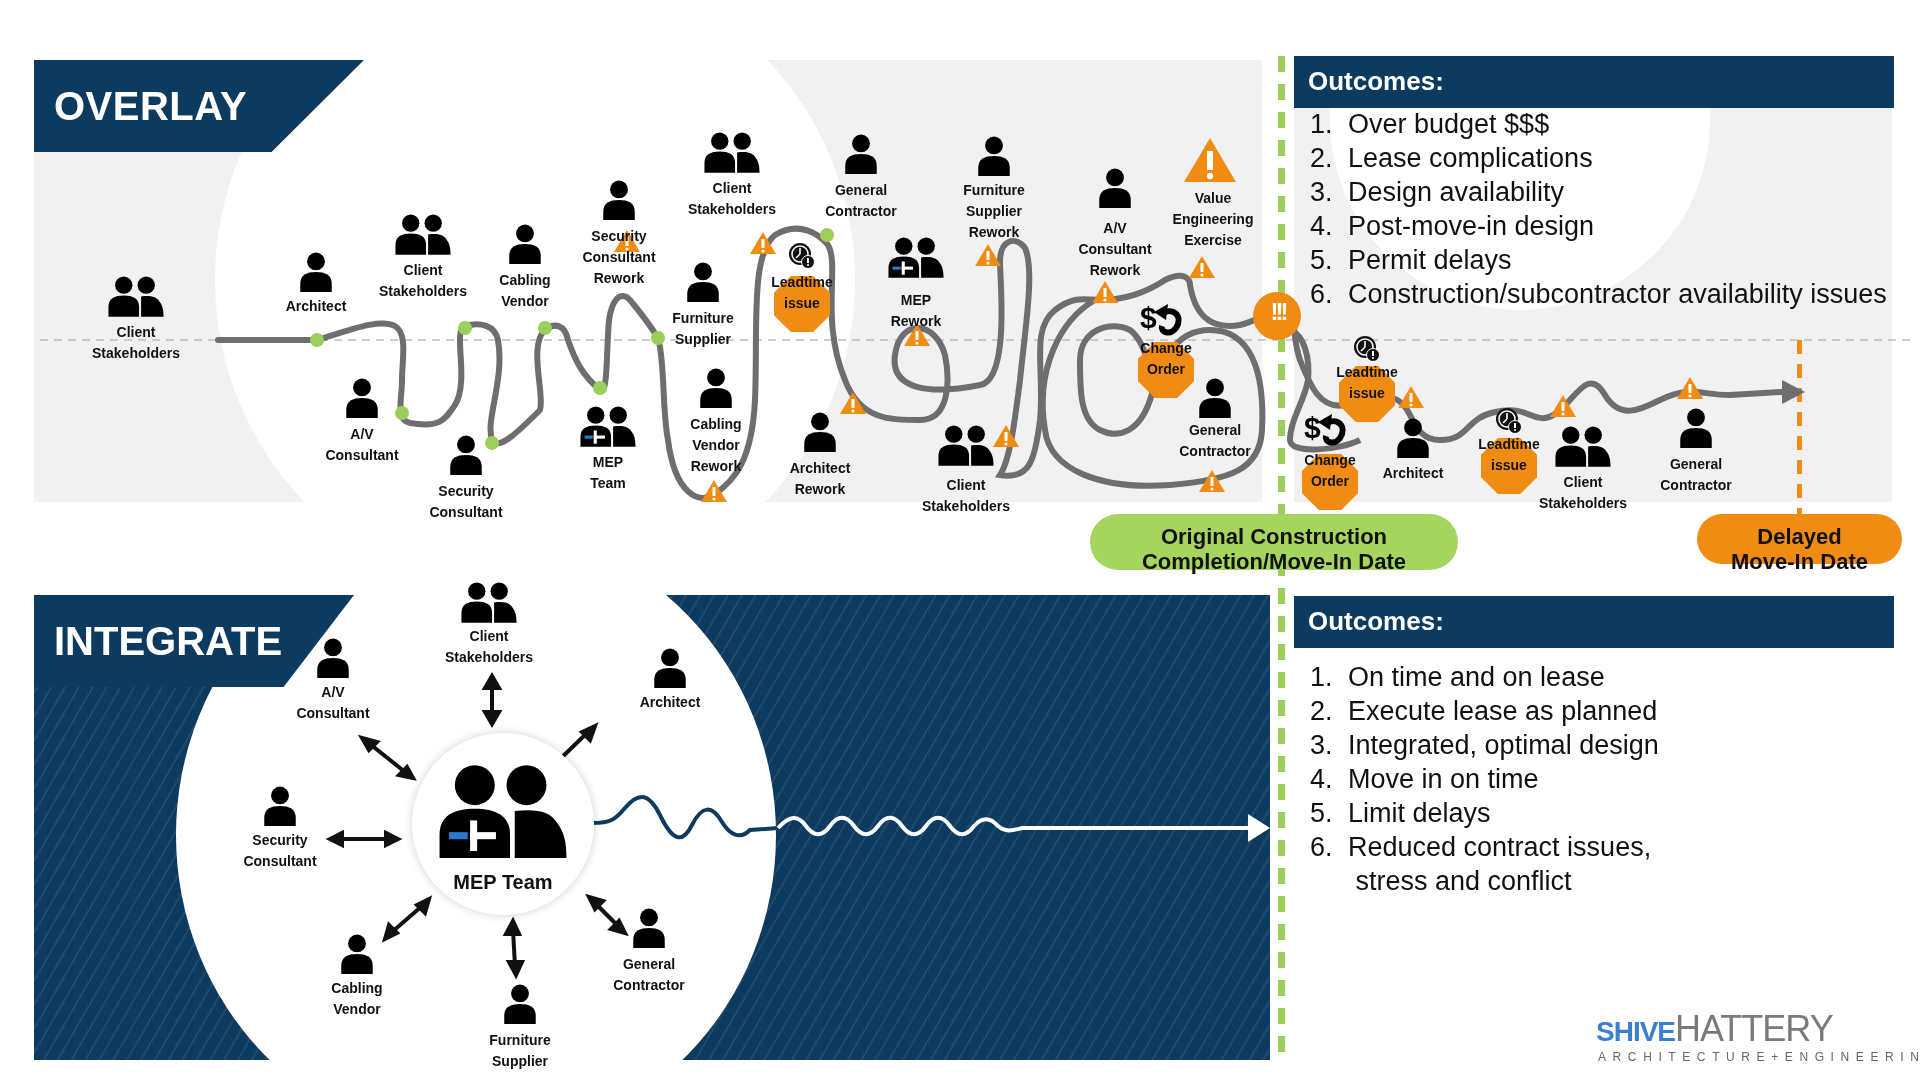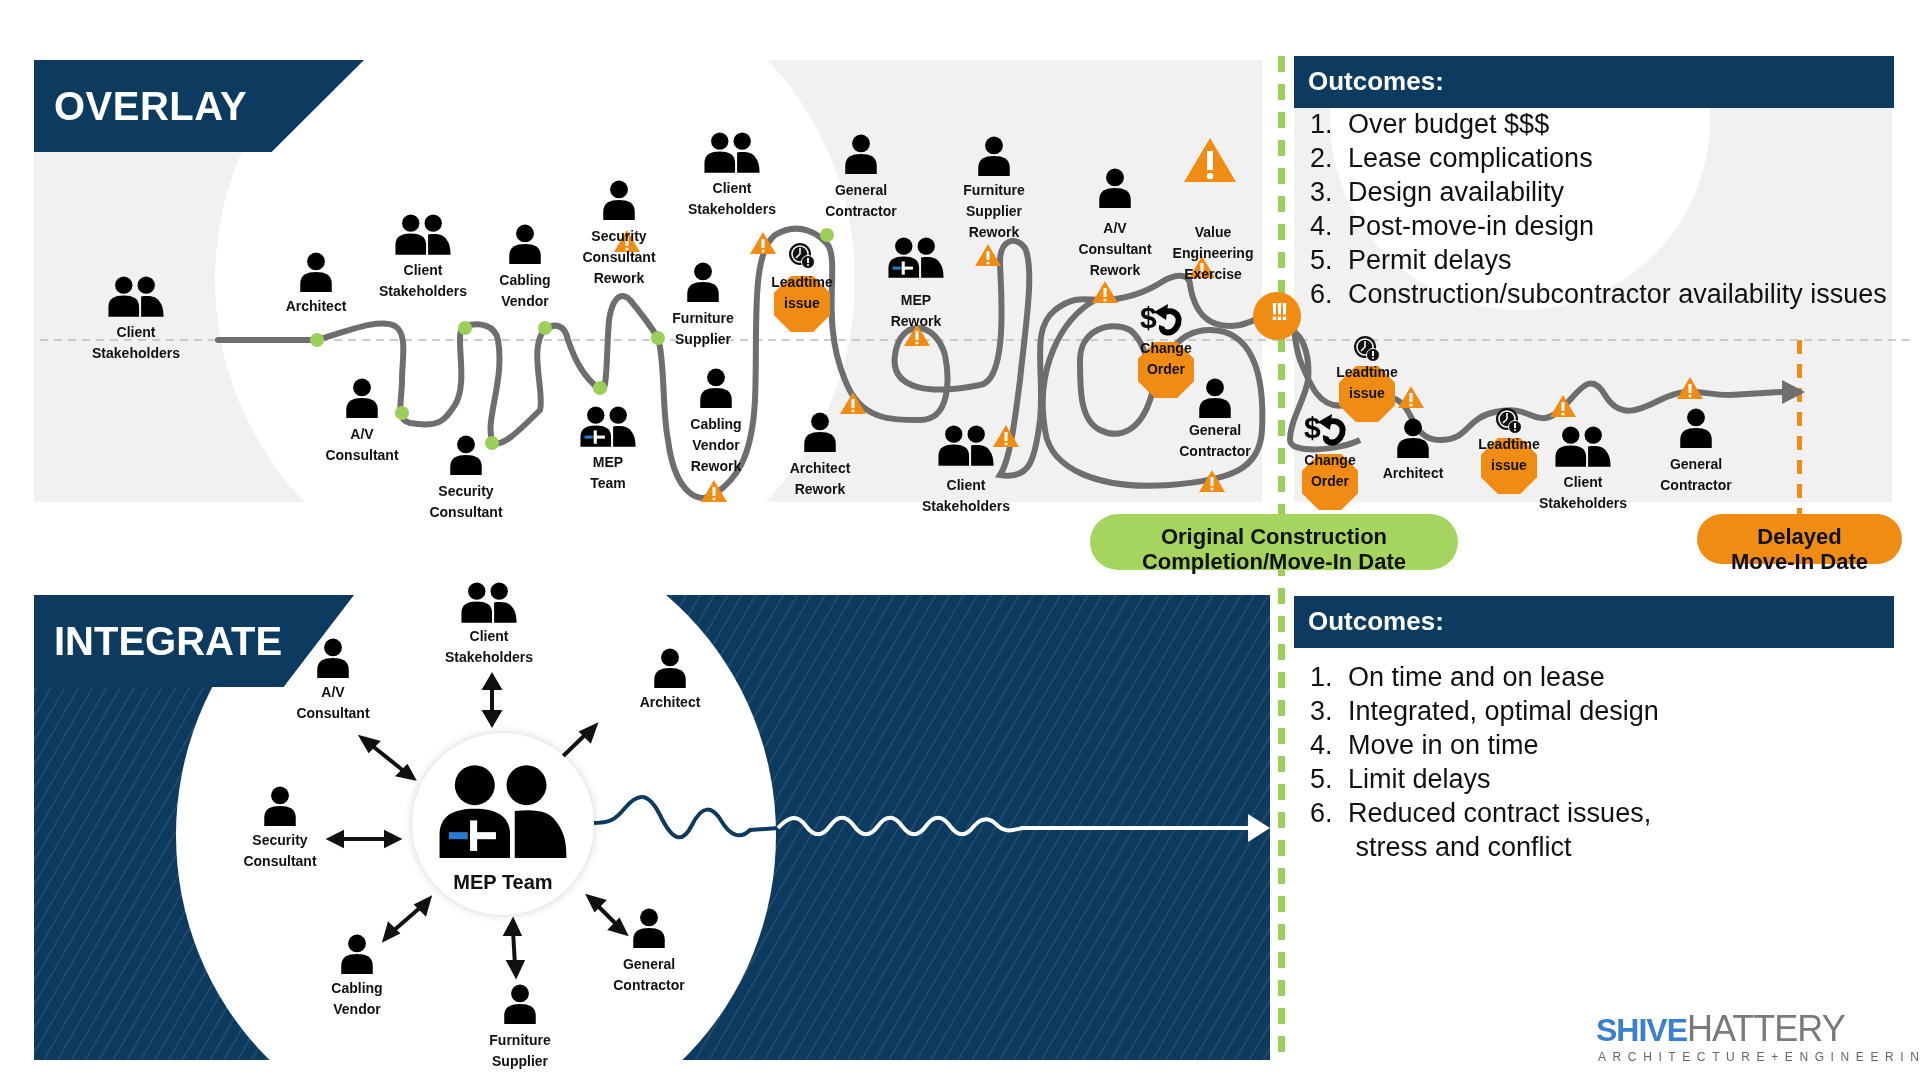--- a/index.html
+++ b/index.html
@@ -25,21 +25,21 @@
   .out-list{position:absolute;left:1310px;margin:0;padding:0;list-style:none;font-size:27px;line-height:34px;color:#111;}
   .out-list li{white-space:nowrap;}
   .out-list .num{display:inline-block;width:38px;}
   .pill{position:absolute;border-radius:36px;text-align:center;font-weight:bold;font-size:22px;line-height:25px;box-sizing:border-box;padding-top:10px;}
   .pill-green{left:1090px;top:514px;width:368px;height:56px;background:#a5d55e;color:#111;}
   .pill-orange{left:1697px;top:514px;width:205px;height:50px;background:#f08c14;color:#111;}
   .lbl{position:absolute;font-weight:bold;font-size:14px;line-height:21px;text-align:center;white-space:nowrap;transform:translateX(-50%);color:#111;}
   .person{position:absolute;transform:translateX(-50%);}
   svg.overlay-svg{position:absolute;left:0;top:0;width:1920px;height:1080px;}
   .logo{position:absolute;left:1596px;top:1008px;}
-  .logo .a{color:#3b7fd0;font-weight:bold;font-size:32px;letter-spacing:-1px;}
+  .logo .a{color:#3b7fd0;font-weight:bold;font-size:28px;letter-spacing:-1px;}
   .logo .b{color:#7a7a7a;font-size:36px;letter-spacing:-1px;}
   .logo .sub{position:absolute;left:2px;top:42px;font-size:12px;letter-spacing:6.6px;color:#666;white-space:nowrap;}
   .oct{position:absolute;width:44px;height:44px;background:#f08c14;clip-path:polygon(30% 0,70% 0,100% 30%,100% 70%,70% 100%,30% 100%,0 70%,0 30%);transform:translateX(-50%);}
 </style>
 </head>
 <body>
 
 <div class="band"></div>
 <div class="band-right"></div>
 <div class="white-circle-top"></div>
@@ -347,21 +347,21 @@
       </svg></div>
     <div class="lbl" style="left: 966px; top: 475px; white-space: pre-line;">Client
 Stakeholders</div>
     <div class="person" style="left: 1115px; top: 168px;"><svg width="35.7" height="39.9" viewBox="0 0 34 38">
         <circle cx="17" cy="9" r="8.5" fill="#000"></circle>
         <path d="M2,38 L2,30 C2,22 8,19 17,19 C26,19 32,22 32,30 L32,38 Z" fill="#000"></path>
       </svg></div>
     <div class="lbl" style="left: 1115px; top: 218px; white-space: pre-line;">A/V
 Consultant
 Rework</div>
-    <div class="lbl" style="left: 1213px; top: 188px; white-space: pre-line; margin-top: 34px;">Value
+    <div class="lbl" style="left: 1213px; top: 188px; white-space: pre-line;">Value
 Engineering
 Exercise</div>
     <div class="oct" style="left: 1166px; top: 342px; width: 56px; height: 56px;"></div>
     <div class="person" style="left: 1162px; top: 300px;"><svg width="44" height="40" viewBox="0 0 44 40">
         <text x="0" y="28" font-family="Liberation Sans, sans-serif" font-weight="bold" font-size="30" fill="#000">$</text>
         <path d="M22,14 C32,6 44,16 36,28 C30,36 20,32 22,26" fill="none" stroke="#000" stroke-width="6"></path>
         <polygon points="14,12 28,4 26,20" fill="#000"></polygon>
       </svg></div>
     <div class="lbl" style="left: 1166px; top: 338px; white-space: pre-line;">Change
 Order</div>
@@ -489,20 +489,21 @@
     <li style="white-space: pre;"><span class="num">2.</span><span>Lease complications</span></li>
     <li style="white-space: pre;"><span class="num">3.</span><span>Design availability</span></li>
     <li style="white-space: pre;"><span class="num">4.</span><span>Post-move-in design</span></li>
     <li style="white-space: pre;"><span class="num">5.</span><span>Permit delays</span></li>
     <li style="white-space: pre;"><span class="num">6.</span><span>Construction/subcontractor availability issues</span></li>
   </ol>
 
 <div class="out-header" style="top:596px;">Outcomes:</div>
 <ol class="out-list" style="top:660px;" id="integrate-outcomes">
     <li style="white-space: pre;"><span class="num">1.</span><span>On time and on lease</span></li>
+    <li style="white-space: pre;"><span class="num">2.</span><span>Execute lease as planned</span></li>
     <li style="white-space: pre;"><span class="num">3.</span><span>Integrated, optimal design</span></li>
     <li style="white-space: pre;"><span class="num">4.</span><span>Move in on time</span></li>
     <li style="white-space: pre;"><span class="num">5.</span><span>Limit delays</span></li>
     <li style="white-space: pre;"><span class="num">6.</span><span style="display: inline-block; vertical-align: top;">Reduced contract issues,
  stress and conflict</span></li>
   </ol>
 
 <div class="pill pill-green"><span style="white-space:pre-line">Original Construction
 Completion/Move-In Date</span></div>
 <div class="pill pill-orange"><span style="white-space:pre-line">Delayed

